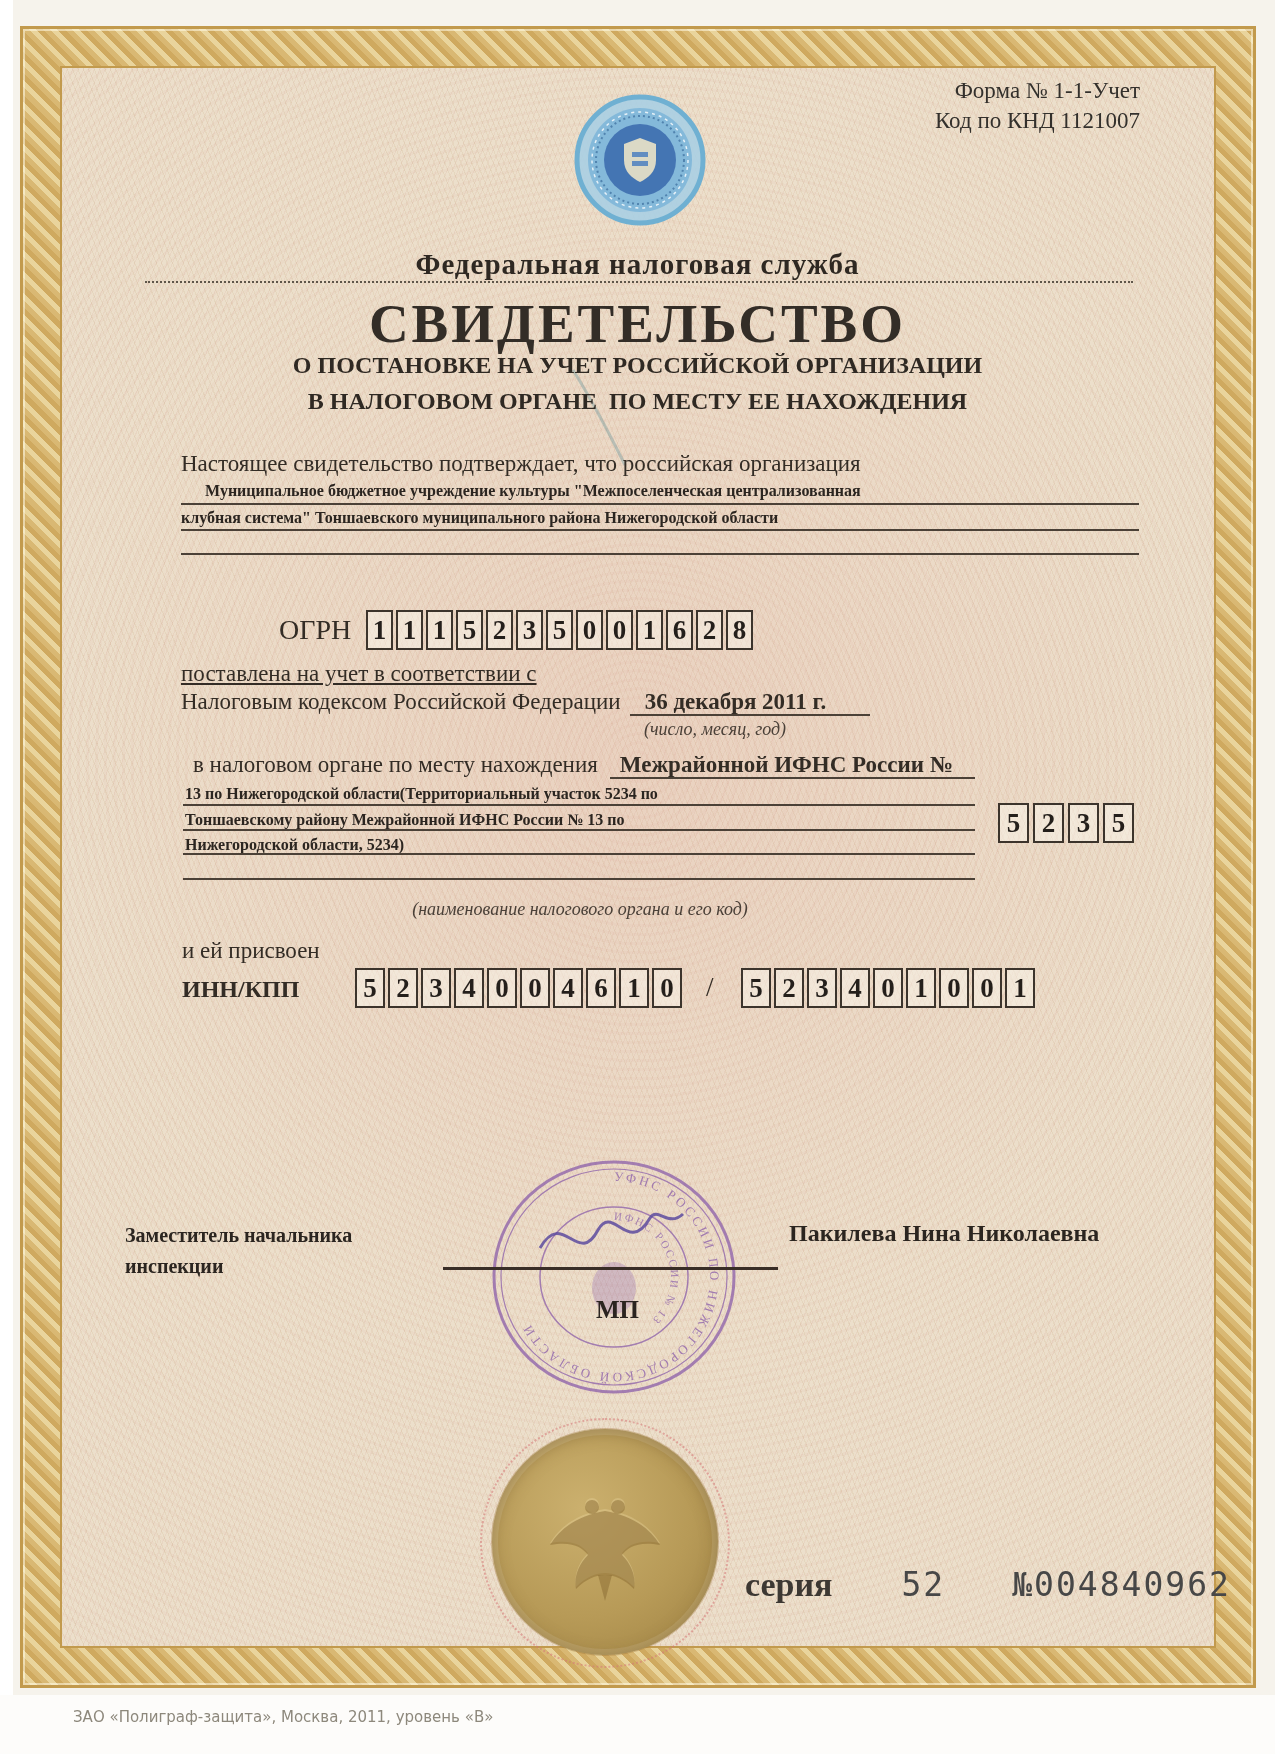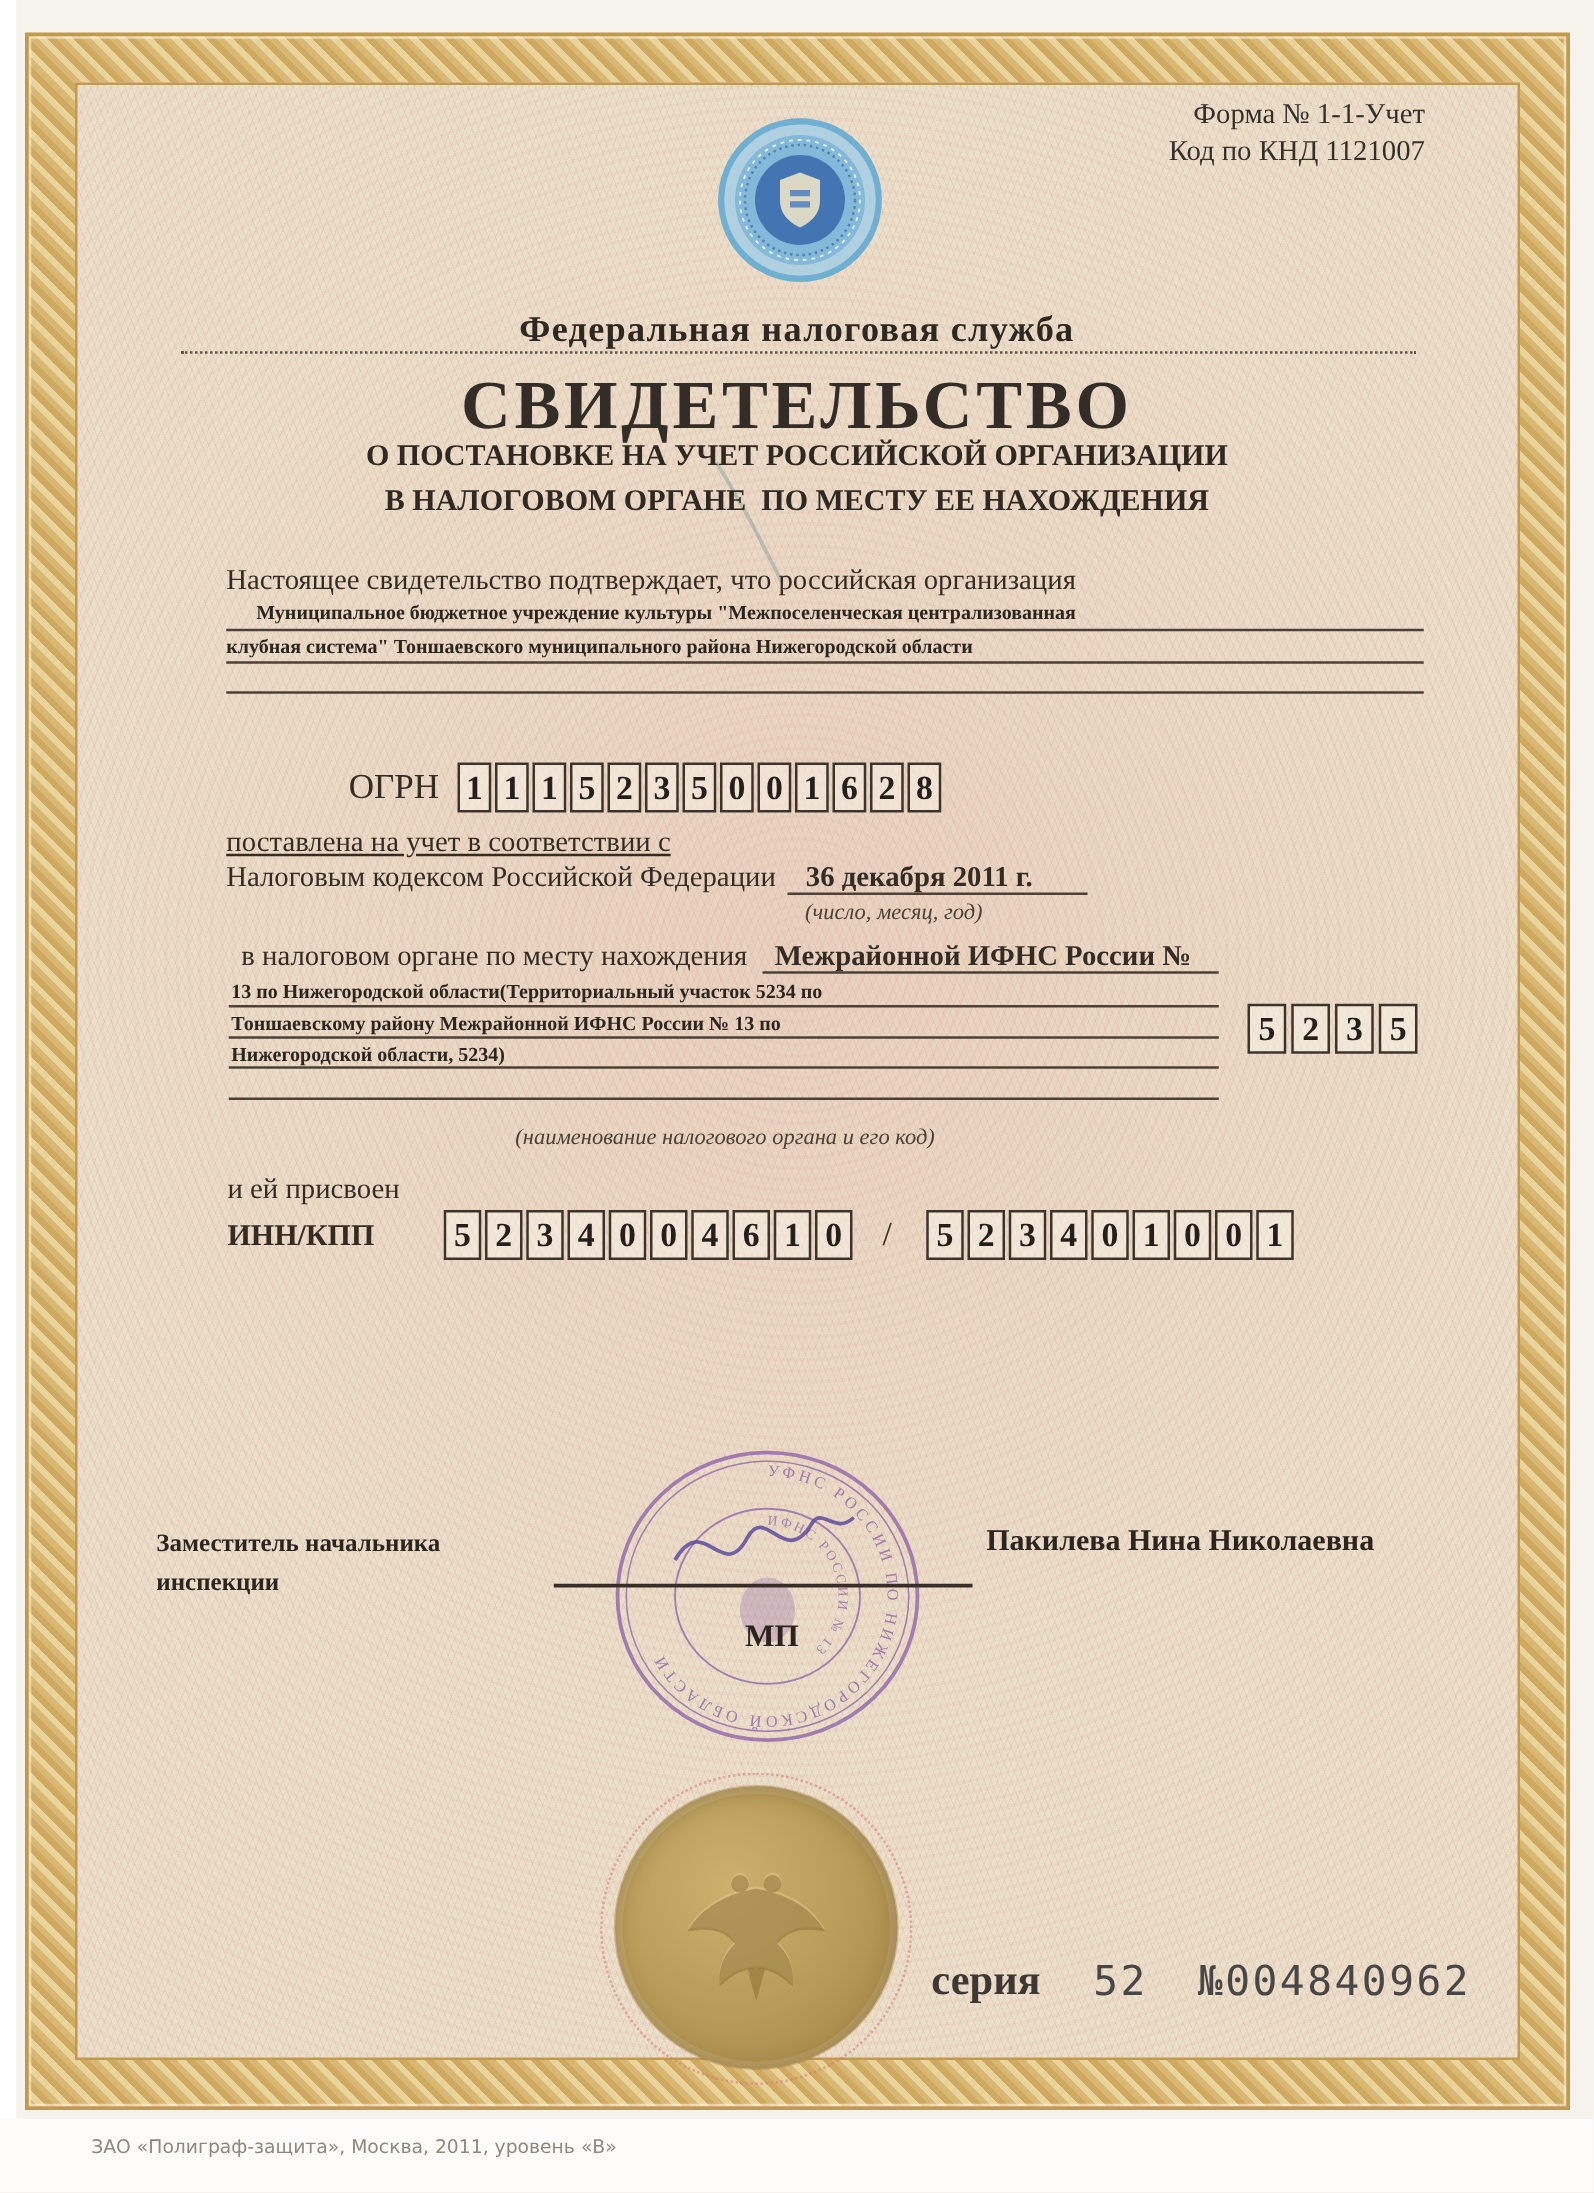--- a/index.html
+++ b/index.html
@@ -46,21 +46,21 @@
   .sig-title{left:125px;top:1220px;font-size:20px;font-weight:bold;line-height:31px;color:#2b2520;}
   .sig-name{left:789px;top:1220px;font-size:24px;font-weight:bold;color:#2b2520;}
   .sig-line{left:443px;top:1267px;width:335px;height:3px;background:#392e27;}
   .mp{left:596px;top:1296px;font-size:25px;font-weight:bold;color:#2b2520;}
   
   .seal-ring{left:480px;top:1418px;width:250px;height:250px;border-radius:50%;
     border:2px dotted rgba(214,120,120,0.55);box-sizing:border-box;}
   .seal{left:492px;top:1429px;width:226px;height:226px;border-radius:50%;
     background:radial-gradient(circle at 40% 35%, #cbb06e, #b79a57 55%, #a68949 85%);
     box-shadow:inset 0 0 0 6px rgba(255,255,255,0.10), inset 0 3px 16px rgba(110,82,35,0.5), 0 0 0 1px rgba(160,120,60,0.4);}
-  .series-row{left:745px;top:1565px;font-size:34px;color:#3d3833;display:flex;align-items:flex-end;}
+  .series-row{left:745px;top:1565px;font-size:34px;color:#3d3833;display:flex;align-items:flex-end;gap:27px;}
   .series-label{font-weight:bold;font-family:"Liberation Serif",serif;}
   .series-num{font-family:"DejaVu Sans Mono",monospace;color:#474747;letter-spacing:2px;font-size:33px;}
   .printer{left:73px;top:1708px;font-size:15px;color:#8d887c;font-family:"DejaVu Sans",sans-serif;}
 </style>
 </head>
 <body>
 
 <div id="doc">
 
   <div class="abs frame"></div>

